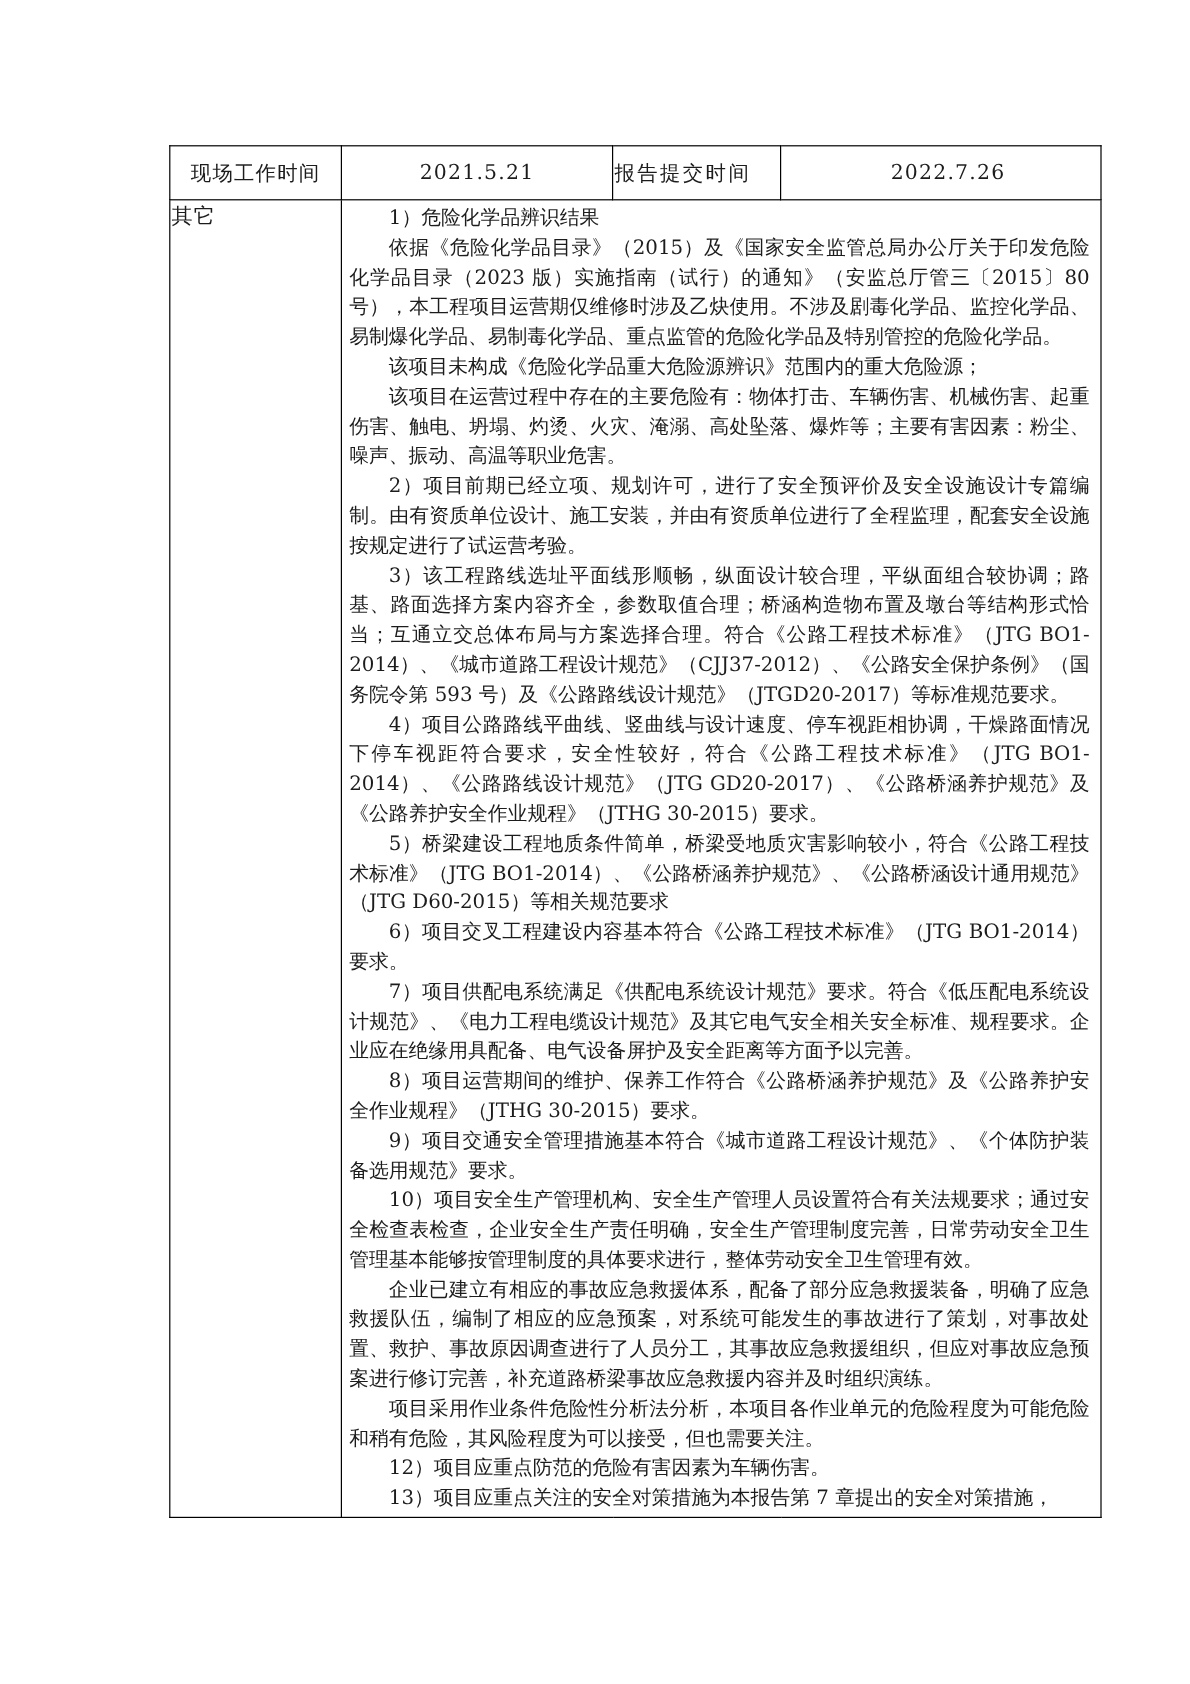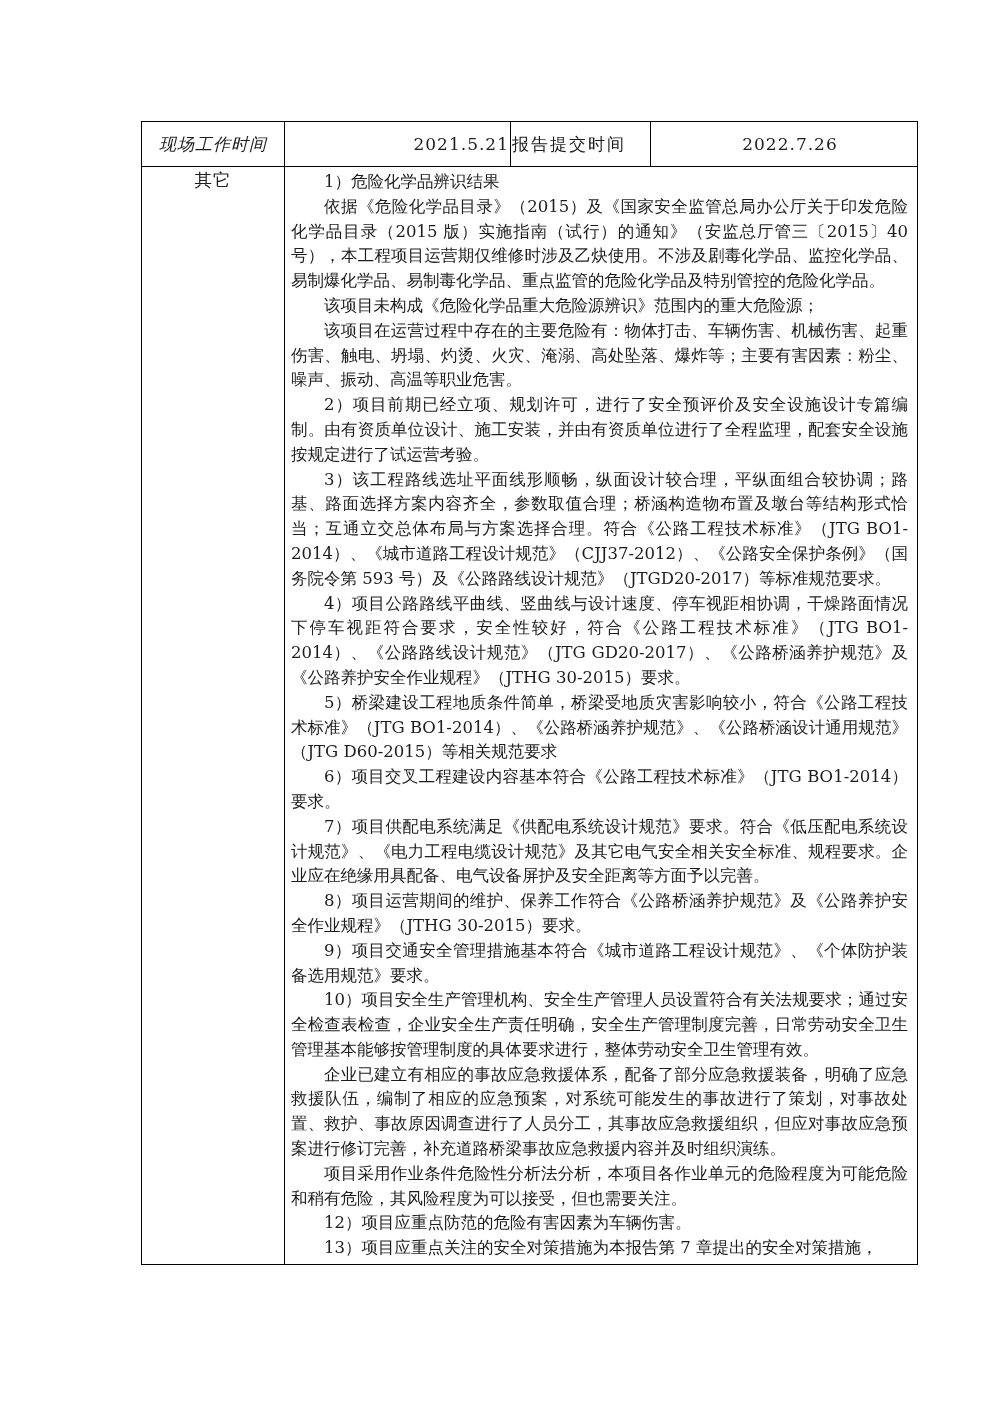--- a/index.html
+++ b/index.html
@@ -32,42 +32,41 @@
   tr.header-row td {
     height: 45px;
     font-size: 17px;
     vertical-align: middle;
     white-space: nowrap;
     overflow: hidden;
   }
   td.cell-label-1 {
     text-align: center;
     letter-spacing: 1px;
-    font-style: italic;
   }
   td.cell-value-1 {
-    text-align: right;
+    text-align: center;
     letter-spacing: 1px;
     margin-left: 21px;
   }
   td.cell-label-2 {
     text-align: left;
     letter-spacing: 2px;
   }
   td.cell-value-2 {
     text-align: center;
     padding-left: 13px;
     letter-spacing: 1px;
   }
   tr.body-row td {
     height: 1098px;
     vertical-align: top;
   }
   td.row-label-cell {
-    text-align: center;
+    text-align: left;
     vertical-align: middle;
     font-size: 17.5px;
     letter-spacing: 1px;
   }
   td.body-cell {
     padding: 3px 9px 2px 6px;
     overflow: hidden;
   }
   .para {
     margin: 0;
@@ -93,21 +92,21 @@
         <td class="cell-label-1">现场工作时间</td>
         <td class="cell-value-1">2021.5.21</td>
         <td class="cell-label-2">报告提交时间</td>
         <td class="cell-value-2">2022.7.26</td>
       </tr>
       <tr class="body-row">
         <td class="row-label-cell">其它</td>
         <td class="body-cell" colspan="3">
           <div>
               <p class="para">1）危险化学品辨识结果</p>
-              <p class="para">依据《危险化学品目录》（2015）及《国家安全监管总局办公厅关于印发危险化学品目录（2015 版）实施指南（试行）的通知》（安监总厅管三〔2015〕40 号），本工程项目运营期仅维修时涉及乙炔使用。不涉及剧毒化学品、监控化学品、易制爆化学品、易制毒化学品、重点监管的危险化学品及特别管控的危险化学品。</p>
+              <p class="para">依据《危险化学品目录》（2015）及《国家安全监管总局办公厅关于印发危险化学品目录（2023 版）实施指南（试行）的通知》（安监总厅管三〔2015〕80 号），本工程项目运营期仅维修时涉及乙炔使用。不涉及剧毒化学品、监控化学品、易制爆化学品、易制毒化学品、重点监管的危险化学品及特别管控的危险化学品。</p>
               <p class="para">该项目未构成《危险化学品重大危险源辨识》范围内的重大危险源；</p>
               <p class="para">该项目在运营过程中存在的主要危险有：物体打击、车辆伤害、机械伤害、起重伤害、触电、坍塌、灼烫、火灾、淹溺、高处坠落、爆炸等；主要有害因素：粉尘、噪声、振动、高温等职业危害。</p>
               <p class="para">2）项目前期已经立项、规划许可，进行了安全预评价及安全设施设计专篇编制。由有资质单位设计、施工安装，并由有资质单位进行了全程监理，配套安全设施按规定进行了试运营考验。</p>
               <p class="para">3）该工程路线选址平面线形顺畅，纵面设计较合理，平纵面组合较协调；路基、路面选择方案内容齐全，参数取值合理；桥涵构造物布置及墩台等结构形式恰当；互通立交总体布局与方案选择合理。符合《公路工程技术标准》（JTG BO1-2014）、《城市道路工程设计规范》（CJJ37-2012）、《公路安全保护条例》（国务院令第 593 号）及《公路路线设计规范》（JTGD20-2017）等标准规范要求。</p>
               <p class="para">4）项目公路路线平曲线、竖曲线与设计速度、停车视距相协调，干燥路面情况下停车视距符合要求，安全性较好，符合《公路工程技术标准》（JTG BO1-2014）、《公路路线设计规范》（JTG GD20-2017）、《公路桥涵养护规范》及《公路养护安全作业规程》（JTHG 30-2015）要求。</p>
               <p class="para">5）桥梁建设工程地质条件简单，桥梁受地质灾害影响较小，符合《公路工程技术标准》（JTG BO1-2014）、《公路桥涵养护规范》、《公路桥涵设计通用规范》（JTG D60-2015）等相关规范要求</p>
               <p class="para">6）项目交叉工程建设内容基本符合《公路工程技术标准》（JTG BO1-2014）要求。</p>
               <p class="para">7）项目供配电系统满足《供配电系统设计规范》要求。符合《低压配电系统设计规范》、《电力工程电缆设计规范》及其它电气安全相关安全标准、规程要求。企业应在绝缘用具配备、电气设备屏护及安全距离等方面予以完善。</p>
               <p class="para">8）项目运营期间的维护、保养工作符合《公路桥涵养护规范》及《公路养护安全作业规程》（JTHG 30-2015）要求。</p>
               <p class="para">9）项目交通安全管理措施基本符合《城市道路工程设计规范》、《个体防护装备选用规范》要求。</p>

